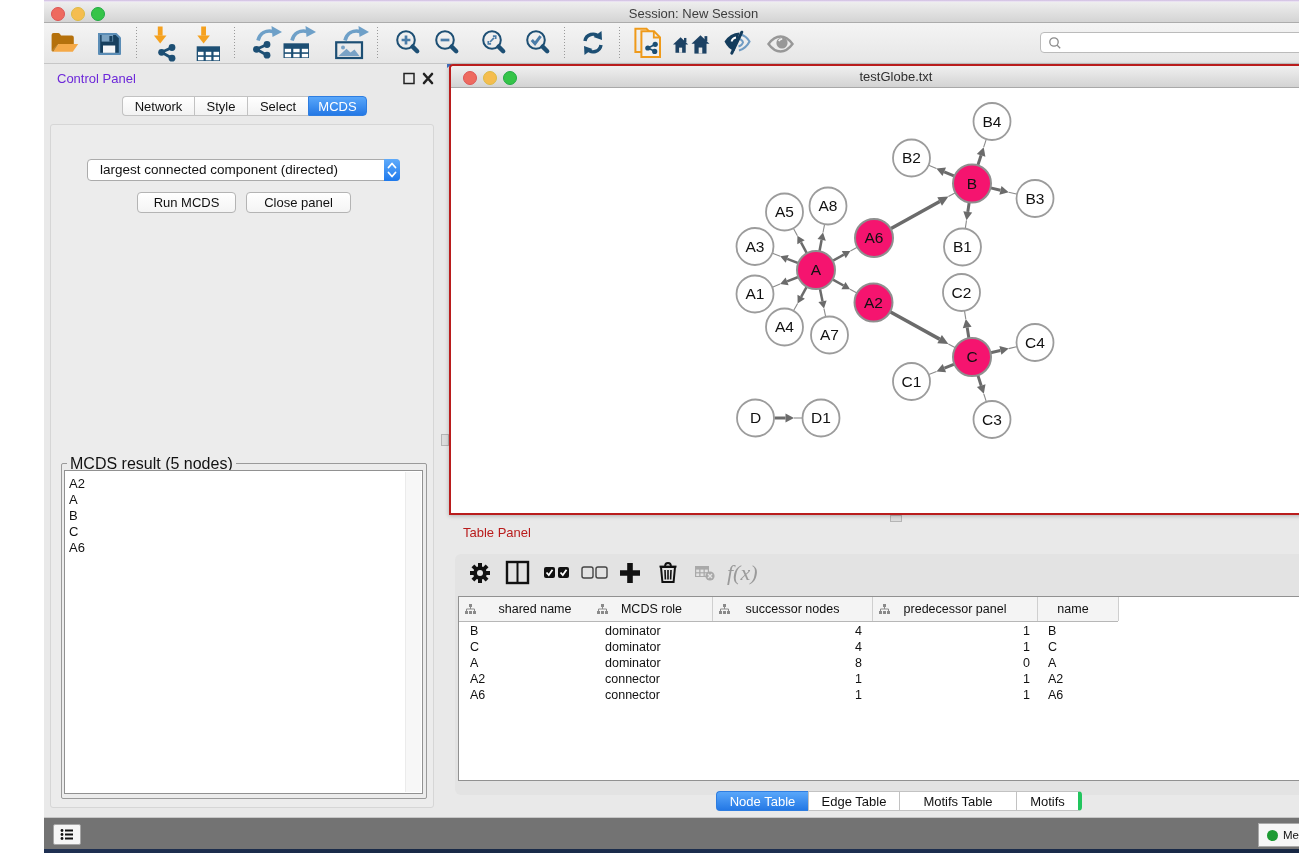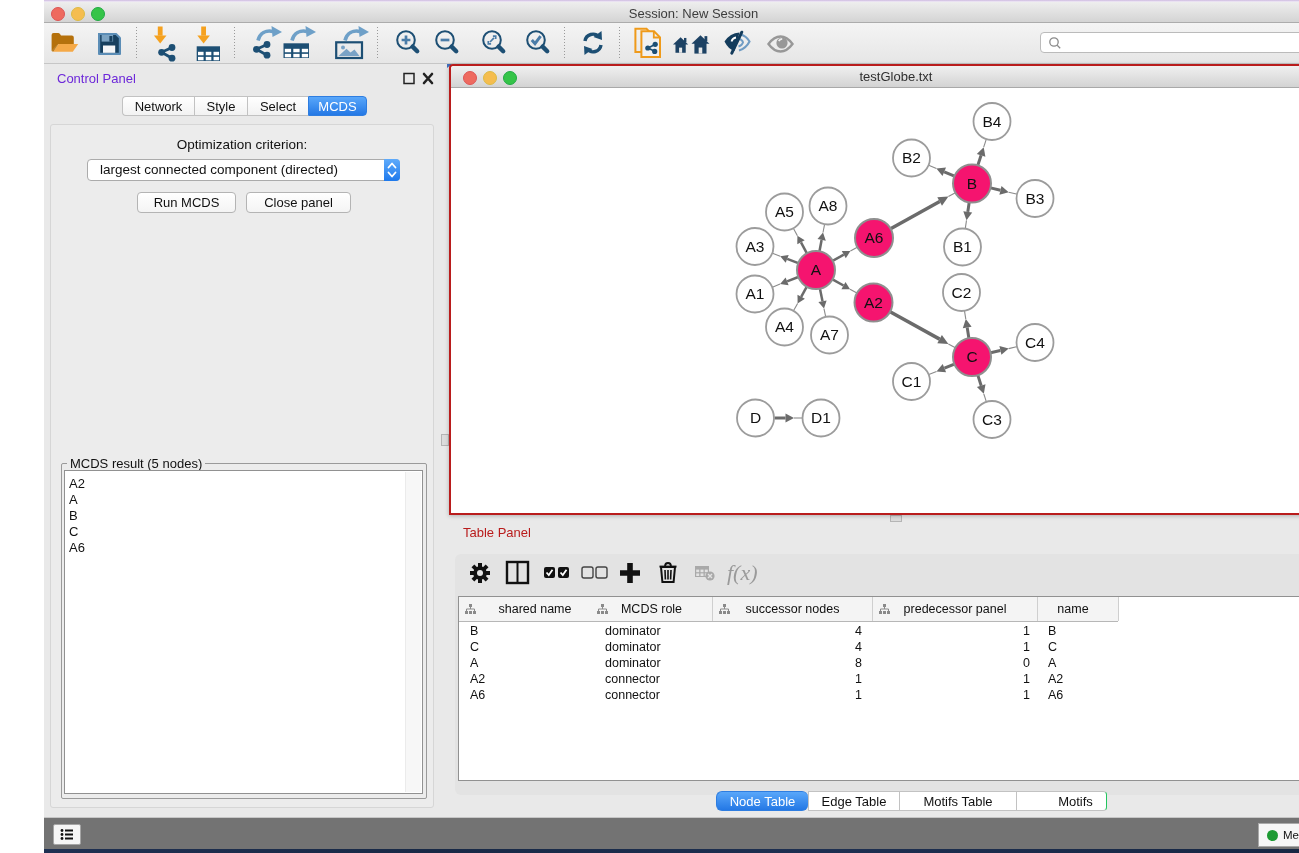--- a/index.html
+++ b/index.html
@@ -25,40 +25,40 @@
   color:#111;display:flex;align-items:center;justify-content:center;}
 .tabbar .tab:first-child{border-radius:4px 0 0 4px;}
 .tabbar .tab:last-child{border-radius:0 4px 4px 0;border-right:1px solid #c2c2c2;}
 .tabbar .tab.sel{background:linear-gradient(#59a7fa,#2478e5);color:#fff;border-color:#2e7de0;}
 .cp-content{left:6px;top:124px;width:382px;height:682px;background:#ececec;
   border:1px solid #d6d6d6;border-radius:3px;}
 .btn{position:absolute;background:linear-gradient(#ffffff,#f4f4f4);border:1px solid #b4b4b4;
   border-radius:4px;font-size:13px;color:#111;display:flex;align-items:center;justify-content:center;}
 .groupbox{position:absolute;left:10px;top:338px;width:364px;height:334px;
   border:1px solid #9a9a9a;border-radius:2px;}
-.glegend{position:absolute;left:5px;top:-8px;line-height:15px;background:#ececec;padding:0 3px;font-size:13px;color:#111;}
+.glegend{position:absolute;left:5px;top:-8px;line-height:15px;background:#ececec;padding:0 3px;font-size:16px;color:#111;}
 .listbox{position:absolute;left:2px;top:6px;width:357px;height:322px;background:#fff;border:1px solid #919191;}
 .listbox .it{position:absolute;left:4px;font-size:13px;color:#111;}
 
 .netwin{left:405px;top:64px;width:890px;height:447px;background:#fff;
   border:2px solid #b91c1c;border-radius:4px 4px 0 0;box-shadow:0 1px 4px rgba(0,0,0,.25);}
 .net-titlebar{position:absolute;left:0;top:0;width:100%;height:21px;
   background:linear-gradient(#f0f0f0,#d3d3d3);border-bottom:1px solid #a9a9a9;border-radius:4px 4px 0 0;}
 
 .tp-title{left:419px;top:525px;font-size:13px;color:#b91c1c;}
 .tp-inner{left:411px;top:554px;width:884px;height:241px;background:#e3e3e3;border-radius:6px;}
 .tbl{left:414px;top:596px;width:879px;height:183px;background:#fff;border:1px solid #919191;}
 .th{position:absolute;top:0;height:24px;background:#f4f4f4;border-right:1px solid #cfcfcf;}
 .th .lbl{position:absolute;top:5px;width:100%;text-align:center;font-size:12.5px;color:#111;}
 .row-txt{position:absolute;font-size:12.5px;color:#111;}
 .bottom-tabs{left:672px;top:791px;height:20px;display:flex;font-size:13px;}
 .bottom-tabs .tab{border:1px solid #c2c2c2;border-right:none;background:#fff;color:#111;
   display:flex;align-items:center;justify-content:center;}
 .bottom-tabs .tab:first-child{border-radius:4px 0 0 4px;}
-.bottom-tabs .tab:last-child{border-radius:0 4px 4px 0;border-right:1px solid #22c55e;padding-left:28px;}
+.bottom-tabs .tab:last-child{border-radius:0 4px 4px 0;border-right:4px solid #22c55e;}
 .bottom-tabs .tab.sel{background:linear-gradient(#59a7fa,#2478e5);color:#fff;border-color:#2e7de0;}
 </style>
 </head>
 <body>
 <div id="root">
 
   <div class="abs" style="left:0;top:0;width:1299px;height:2px;background:linear-gradient(#cdb9e0,#f3eef8);"></div>
 
   <div class="abs titlebar">
     <div class="tl" style="left:7px;background:#ee6a5f;border:0.5px solid #d55;"></div>
@@ -213,21 +213,20 @@
     <rect x="1" y="1.5" width="10" height="10" fill="none" stroke="#222" stroke-width="1.5"></rect>
     <path d="M21 2 L29 11 M29 2 L21 11" stroke="#222" stroke-width="2.6" stroke-linecap="round"></path>
   </svg>
   <div class="abs tabbar">
     <div class="tab" style="width:71px;">Network</div>
     <div class="tab" style="width:52px;">Style</div>
     <div class="tab" style="width:60px;">Select</div>
     <div class="tab sel" style="width:57px;">MCDS</div>
   </div>
   <div class="abs cp-content">
-    <div style="position:absolute;left:0;top:12px;width:100%;text-align:center;font-size:13.5px;color:#111;">Optimization criterion:</div>
     <div style="position:absolute;left:36px;top:34px;width:311px;height:20px;background:#fff;border:1px solid #ababab;border-radius:4px;">
       <div style="position:absolute;left:12px;top:2px;font-size:13.5px;color:#111;">largest connected component (directed)</div>
       <div style="position:absolute;right:-1px;top:-1px;width:16px;height:22px;background:linear-gradient(#5fabfb,#1e79ec);border-radius:0 4px 4px 0;">
         <svg width="16" height="22" viewBox="0 0 16 22">
           <path d="M4.5 8.5 L8 4.5 L11.5 8.5" fill="none" stroke="#fff" stroke-width="1.8" stroke-linejoin="round" stroke-linecap="round"></path>
           <path d="M4.5 13.5 L8 17.5 L11.5 13.5" fill="none" stroke="#fff" stroke-width="1.8" stroke-linejoin="round" stroke-linecap="round"></path>
         </svg>
       </div>
     </div>
     <div class="btn" style="left:86px;top:67px;width:97px;height:19px;">Run MCDS</div>
@@ -488,21 +487,21 @@
 <div class="row-txt" style="left:254px;top:75px;width:149px;text-align:right;">1</div>
 <div class="row-txt" style="left:414px;top:75px;width:157px;text-align:right;">1</div>
 <div class="row-txt" style="left:589px;top:75px;">A2</div>
 <div class="row-txt" style="left:11px;top:91px;">A6</div>
 <div class="row-txt" style="left:146px;top:91px;">connector</div>
 <div class="row-txt" style="left:254px;top:91px;width:149px;text-align:right;">1</div>
 <div class="row-txt" style="left:414px;top:91px;width:157px;text-align:right;">1</div>
 <div class="row-txt" style="left:589px;top:91px;">A6</div>
   </div>
   <div class="abs bottom-tabs">
-    <div class="tab sel" style="width:91px;border-radius:6px;">Node Table</div>
+    <div class="tab sel" style="width:91px;">Node Table</div>
     <div class="tab" style="width:90px;">Edge Table</div>
     <div class="tab" style="width:116px;">Motifs Table</div>
     <div class="tab" style="width:61px;">Motifs</div>
   </div>
 
   <div class="abs statusbar">
     <div style="position:absolute;left:9px;top:6px;width:26px;height:19px;background:#f6f6f6;border:1px solid #a5a5a5;border-radius:2px;">
       <svg width="26" height="19" viewBox="0 0 26 19">
         <circle cx="8" cy="5.5" r="1.4" fill="#111"></circle>
           <rect x="11" y="4.5" width="8" height="2" fill="#111"></rect>

